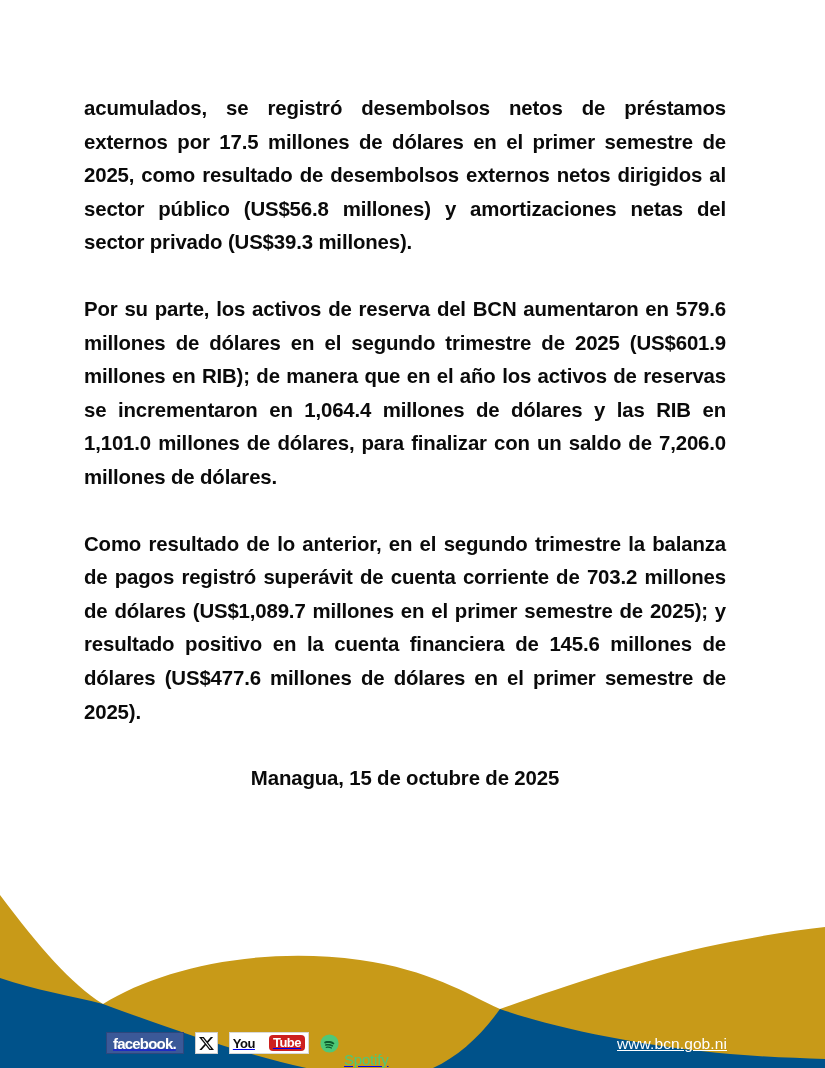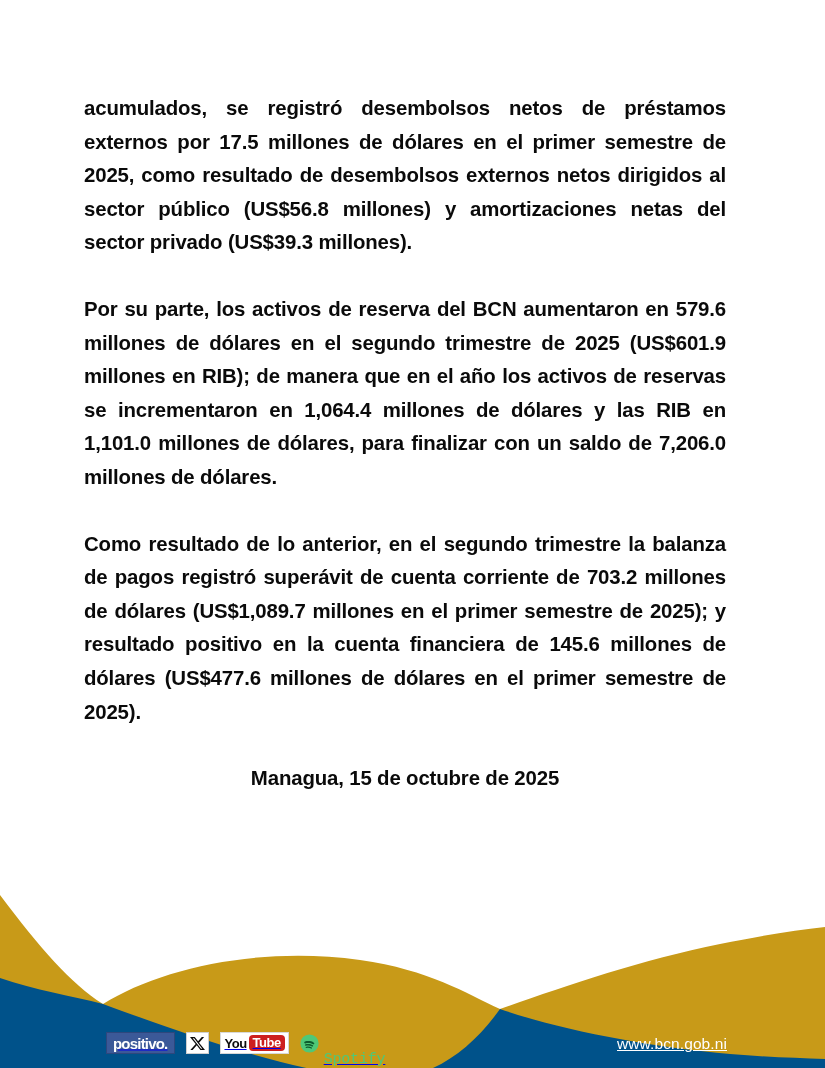--- a/index.html
+++ b/index.html
@@ -105,21 +105,21 @@
     border: 1px solid #cfcfcf;
     width: 23px;
     height: 22px;
   }
 
   .badge-youtube {
     background: #ffffff;
     border: 1px solid #d8d8d8;
     padding: 0 3px;
     height: 22px;
-    gap: 2px;
+    gap: 14px;
   }
   .badge-youtube .yt-you {
     color: #0d0d0d;
     font-family: "Liberation Sans", sans-serif;
     font-weight: bold;
     font-size: 13px;
     letter-spacing: -0.5px;
     line-height: 1;
   }
   .badge-youtube .yt-tube {
@@ -134,21 +134,21 @@
     padding: 1px 4px 2px 4px;
   }
 
   .badge-spotify {
     background: transparent;
     gap: 5px;
     height: 22px;
   }
   .badge-spotify .sp-text {
     color: #4fc877;
-    font-family: Liberation Mono, monospace;
+    font-family: Liberation Sans, sans-serif;
     font-weight: normal;
     font-size: 15px;
     letter-spacing: -0.2px;
     line-height: 1;
     margin-top: 32px;
   }
 
   
   .site-url {
     position: absolute;
@@ -191,21 +191,21 @@
              C 175,152 265,186 360,200
              C 420,208 465,180 500,131
              C 560,152 650,169 730,176
              C 765,179 797,180 825,181
              L825,190 L0,190 Z"></path>
   </svg>
 
   <div class="social-bar">
 
     <a class="badge badge-facebook" href="#">
-      <span class="fb-text">positivo.</span>
+      <span class="fb-text">facebook.</span>
     </a>
 
     <a class="badge badge-x" href="#">
       <svg width="15" height="15" viewBox="0 0 24 24">
         <path fill="#0a0a0a" d="M18.9 1.5h3.7l-8.1 9.2L24 22.5h-7.4l-5.8-7.6-6.6 7.6H.5l8.6-9.9L0 1.5h7.6l5.3 7 6-7Zm-1.3 18.8h2.1L6.5 3.6H4.3l13.3 16.7Z"></path>
       </svg>
     </a>
 
     <a class="badge badge-youtube" href="#">
       <span class="yt-you">You</span>

